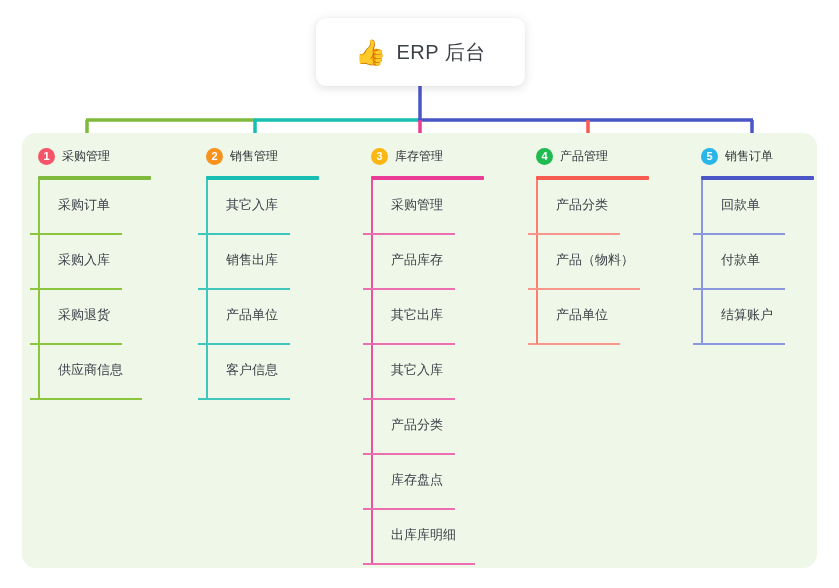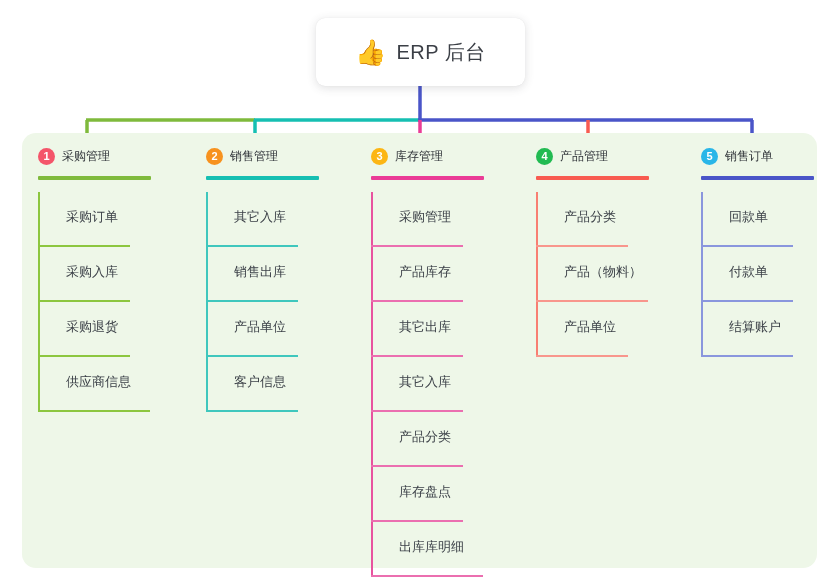--- a/index.html
+++ b/index.html
@@ -103,22 +103,22 @@
   .col-rule {
     height: 4px;
     width: 113px;
     margin-left: 16px;
     margin-top: 7px;
     border-radius: 1px;
   }
 
   .items {
     position: relative;
-    margin-top: 12px;
-    padding-left: 16px;
+    margin-top: 0;
+    padding-left: 8px;
   }
   .spine {
     position: absolute;
     left: 16px;
     top: 0;
     width: 2px;
   }
   .item {
     position: relative;
     height: 55px;

